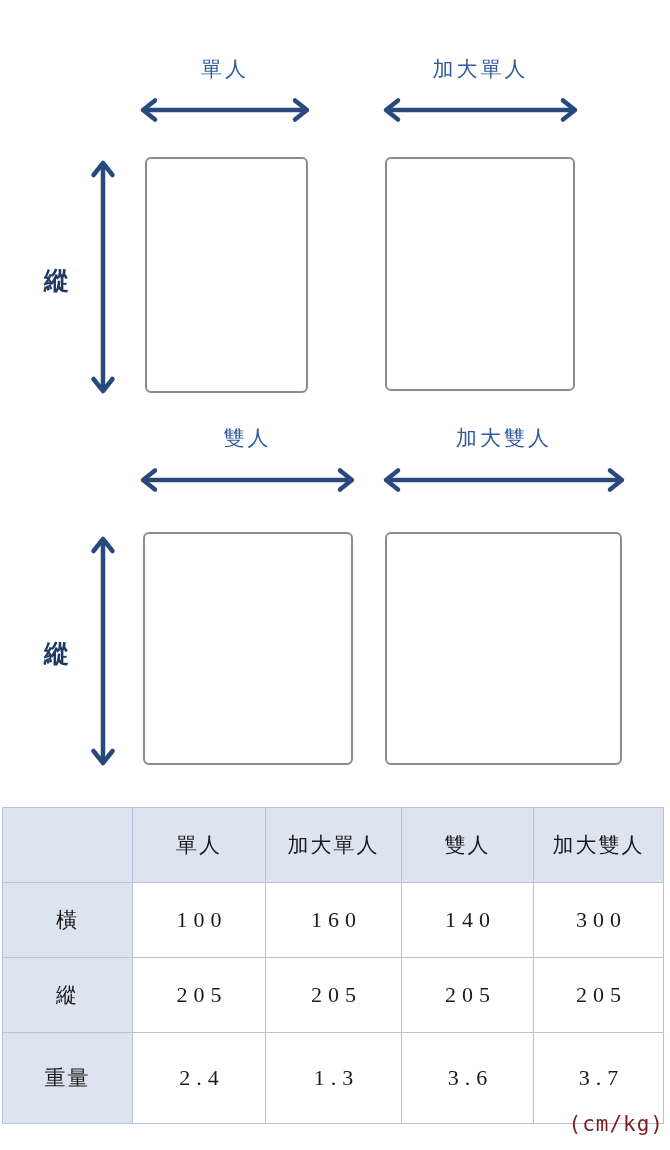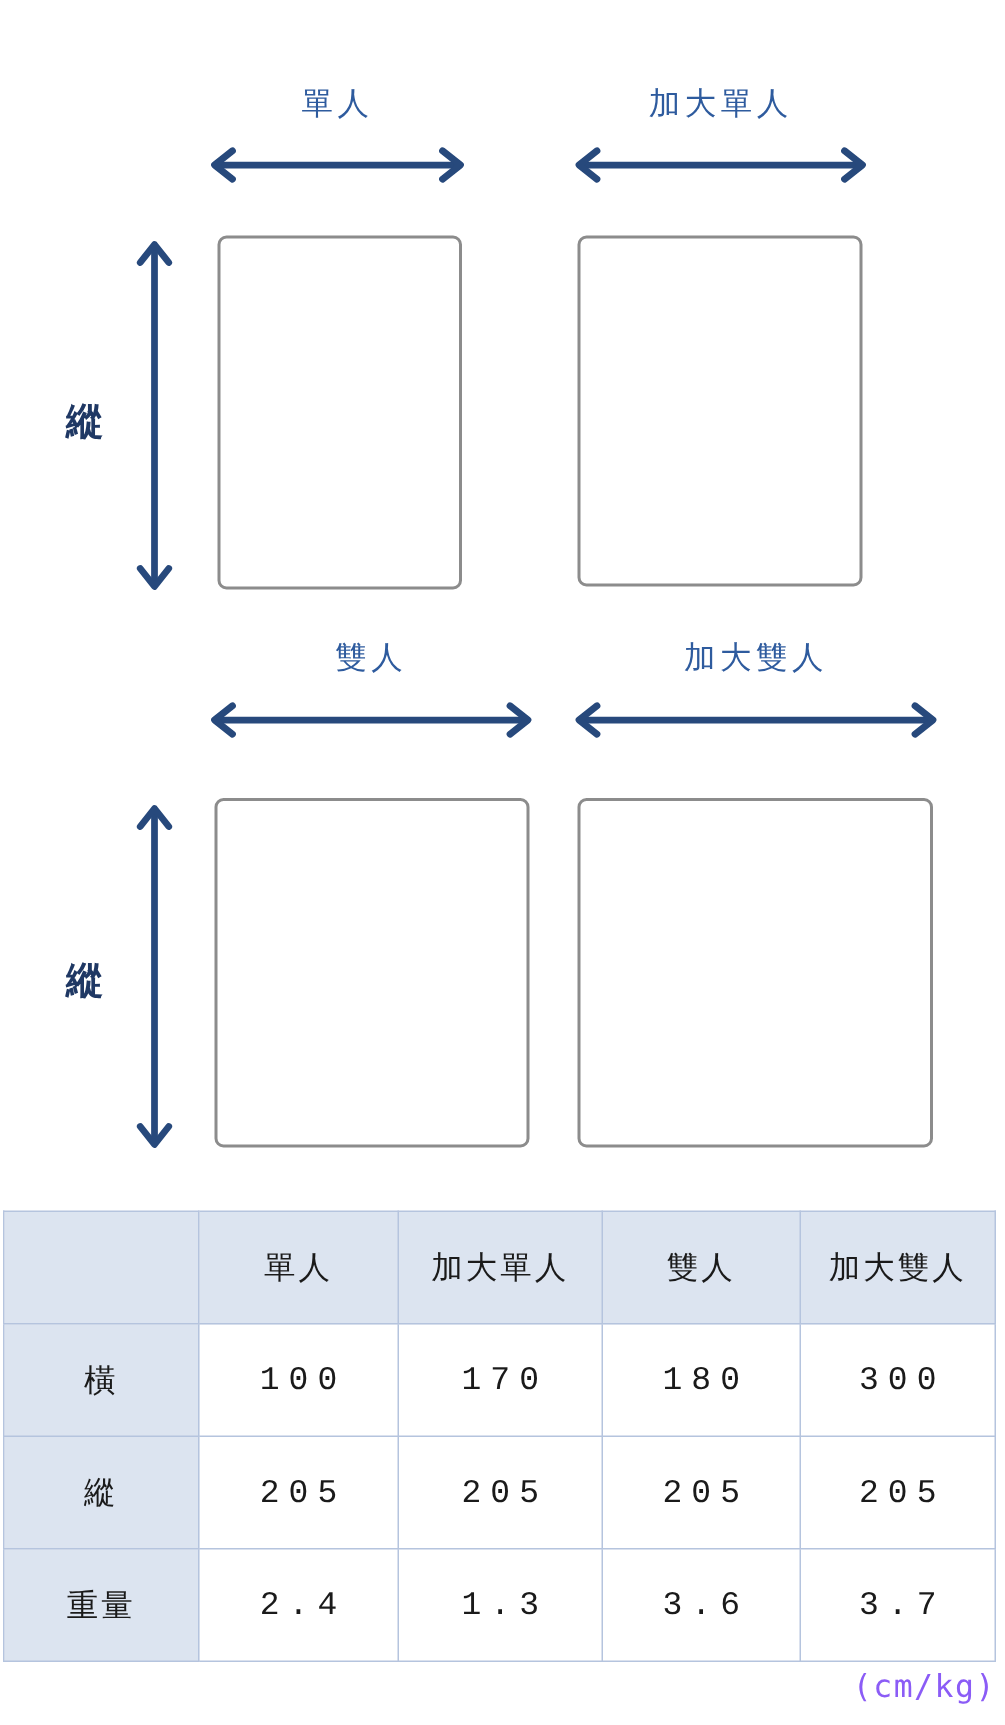--- a/index.html
+++ b/index.html
@@ -60,31 +60,31 @@
     padding: 0;
     font-weight: 400;
     box-sizing: border-box;
   }
   .spec-table .hdr {
     background: #DCE4F0;
     letter-spacing: 2px;
   }
   .spec-table td.num {
     background: #ffffff;
-    font-family: Liberation Mono, monospace;
+    font-family: Liberation Serif, serif;
     font-size: 22px;
     letter-spacing: 6px;
     text-indent: 6px; 
   }
   .unit-note {
     position: absolute;
     right: 6px; top: 1112px;
     font-family: "DejaVu Sans Mono", monospace;
     font-size: 21px;
-    color: #8b5cf6;
+    color: #7f1d1d;
     letter-spacing: 1px;
   }
 </style>
 </head>
 <body>
 
 <div id="canvas">
 
   <div class="size-label" style="left:138px; top:55px; width:174px;">單人</div>
   <div class="size-label" style="left:381px; top:55px; width:199px;">加大單人</div>
@@ -146,32 +146,32 @@
       <tr style="height:75px">
         <th class="hdr"></th>
         <th class="hdr">單人</th>
         <th class="hdr">加大單人</th>
         <th class="hdr">雙人</th>
         <th class="hdr">加大雙人</th>
       </tr>
       <tr style="height:75px">
         <th class="hdr">橫</th>
         <td class="num">100</td>
-        <td class="num">170</td>
-        <td class="num">180</td>
+        <td class="num">160</td>
+        <td class="num">140</td>
         <td class="num">300</td>
       </tr>
       <tr style="height:75px">
         <th class="hdr">縱</th>
         <td class="num">205</td>
         <td class="num">205</td>
         <td class="num">205</td>
         <td class="num">205</td>
       </tr>
-      <tr style="height:75px">
+      <tr style="height:91px">
         <th class="hdr">重量</th>
         <td class="num">2.4</td>
         <td class="num">1.3</td>
         <td class="num">3.6</td>
         <td class="num">3.7</td>
       </tr>
     </tbody>
   </table>
 
   <div class="unit-note">(cm/kg)</div>

